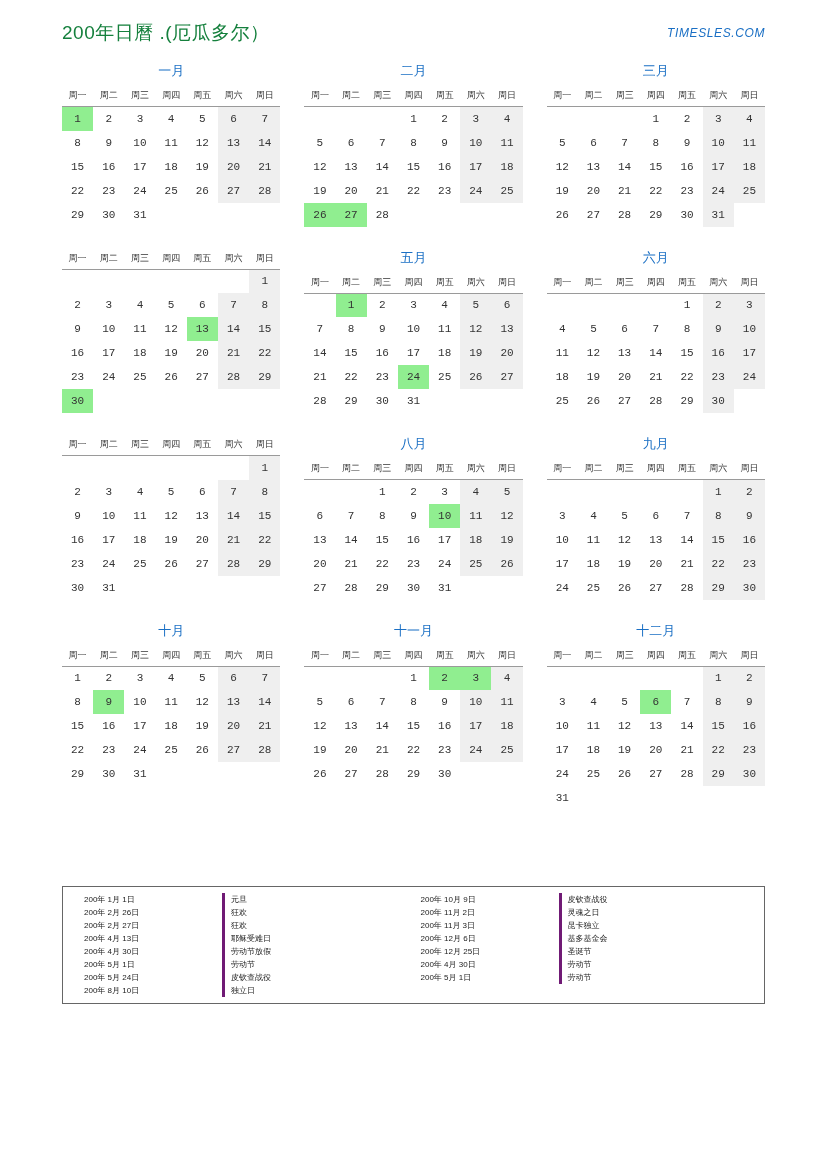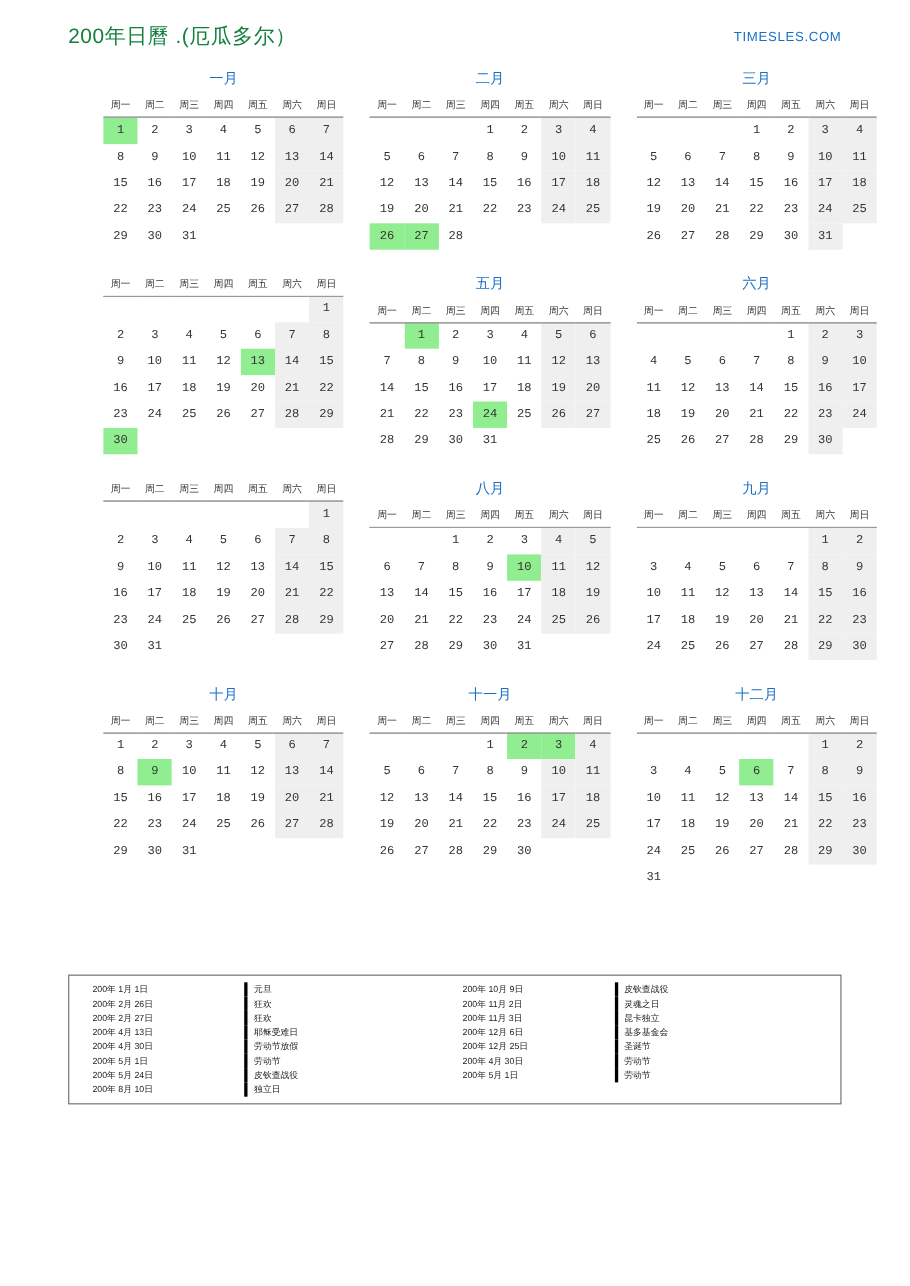--- a/index.html
+++ b/index.html
@@ -27,31 +27,31 @@
     letter-spacing: 0.5px;
     position: absolute;
     left: 0; top: 2px;
   }
   .brand {
     position: absolute;
     right: 0; top: 8px;
     font-size: 12px;
     color: #1a6fc4;
     letter-spacing: 0.6px;
+    font-style: italic;
   }
   .months {
     position: absolute;
     top: 62px; left: 62px;
     width: 703px;
     display: grid;
     grid-template-columns: repeat(3, 1fr);
     grid-auto-rows: auto;
     row-gap: 22px;
     column-gap: 24px;
-    margin-left: 32px;
   }
   .month { width: 100%; }
   .month-name {
     text-align: center;
     color: #1a6fc4;
     font-size: 13px;
     padding-bottom: 6px;
   }
   table.cal {
     width: 100%;
@@ -98,21 +98,21 @@
     color: #222;
     line-height: 13px;
     white-space: nowrap;
     padding-left: 2px;
   }
   .legend-name {
     font-size: 8px;
     color: #222;
     line-height: 13px;
     white-space: nowrap;
-    border-left: 3px solid #000000;
+    border-left: 3px solid #701a75;
     padding-left: 6px;
   }
 </style>
 </head>
 <body>
 
 <div id="page">
 
   <div class="header">
     <div class="title">200年日曆 .(厄瓜多尔）</div>

